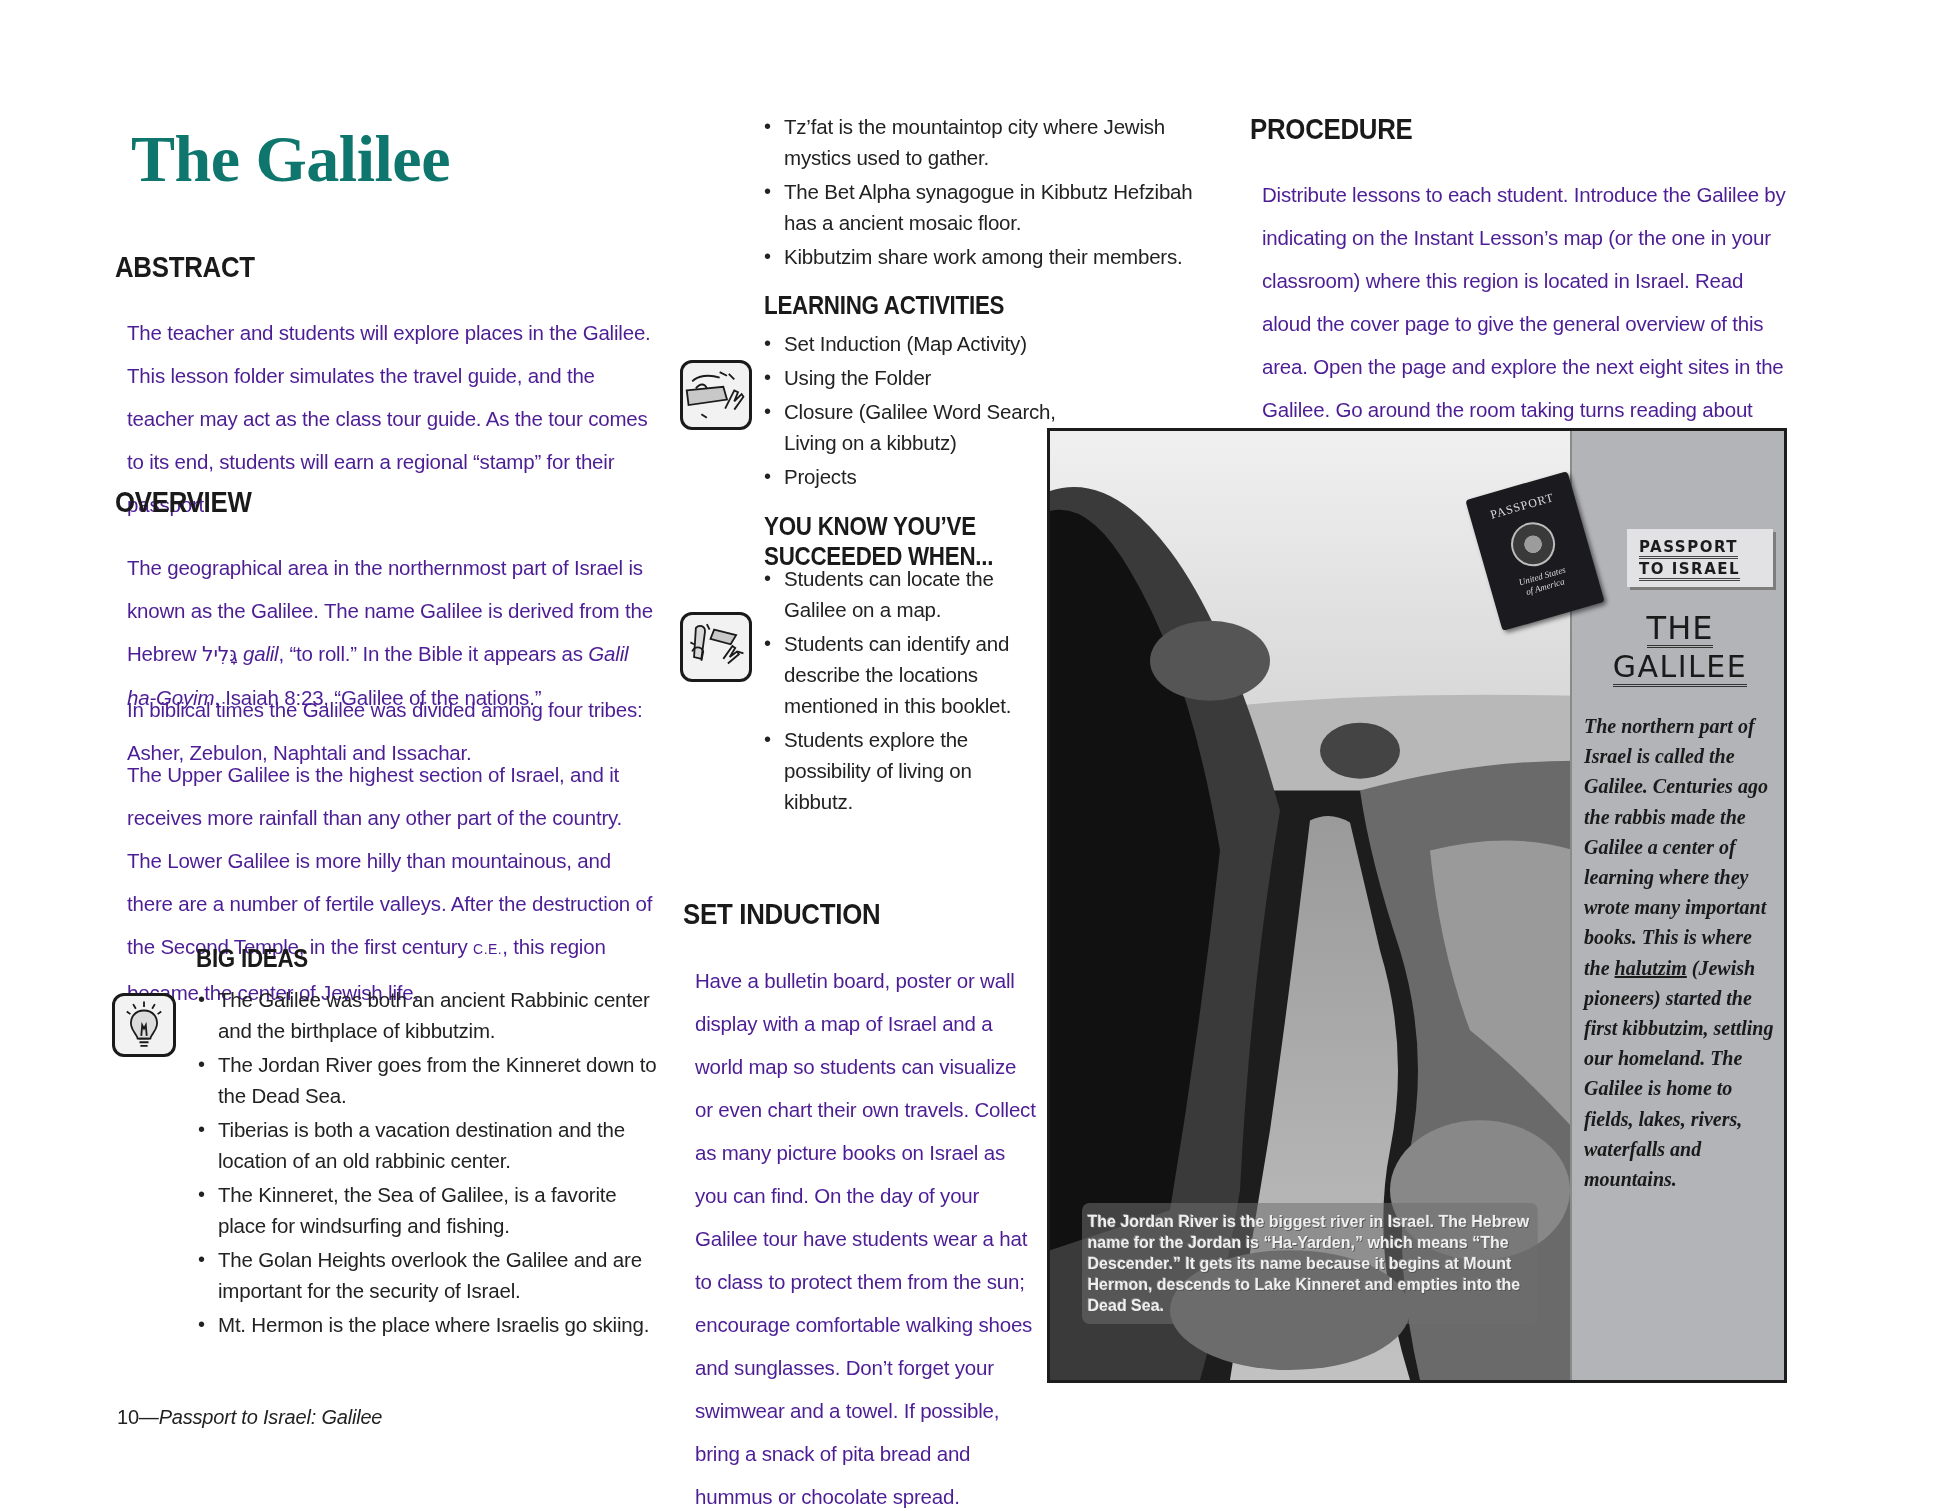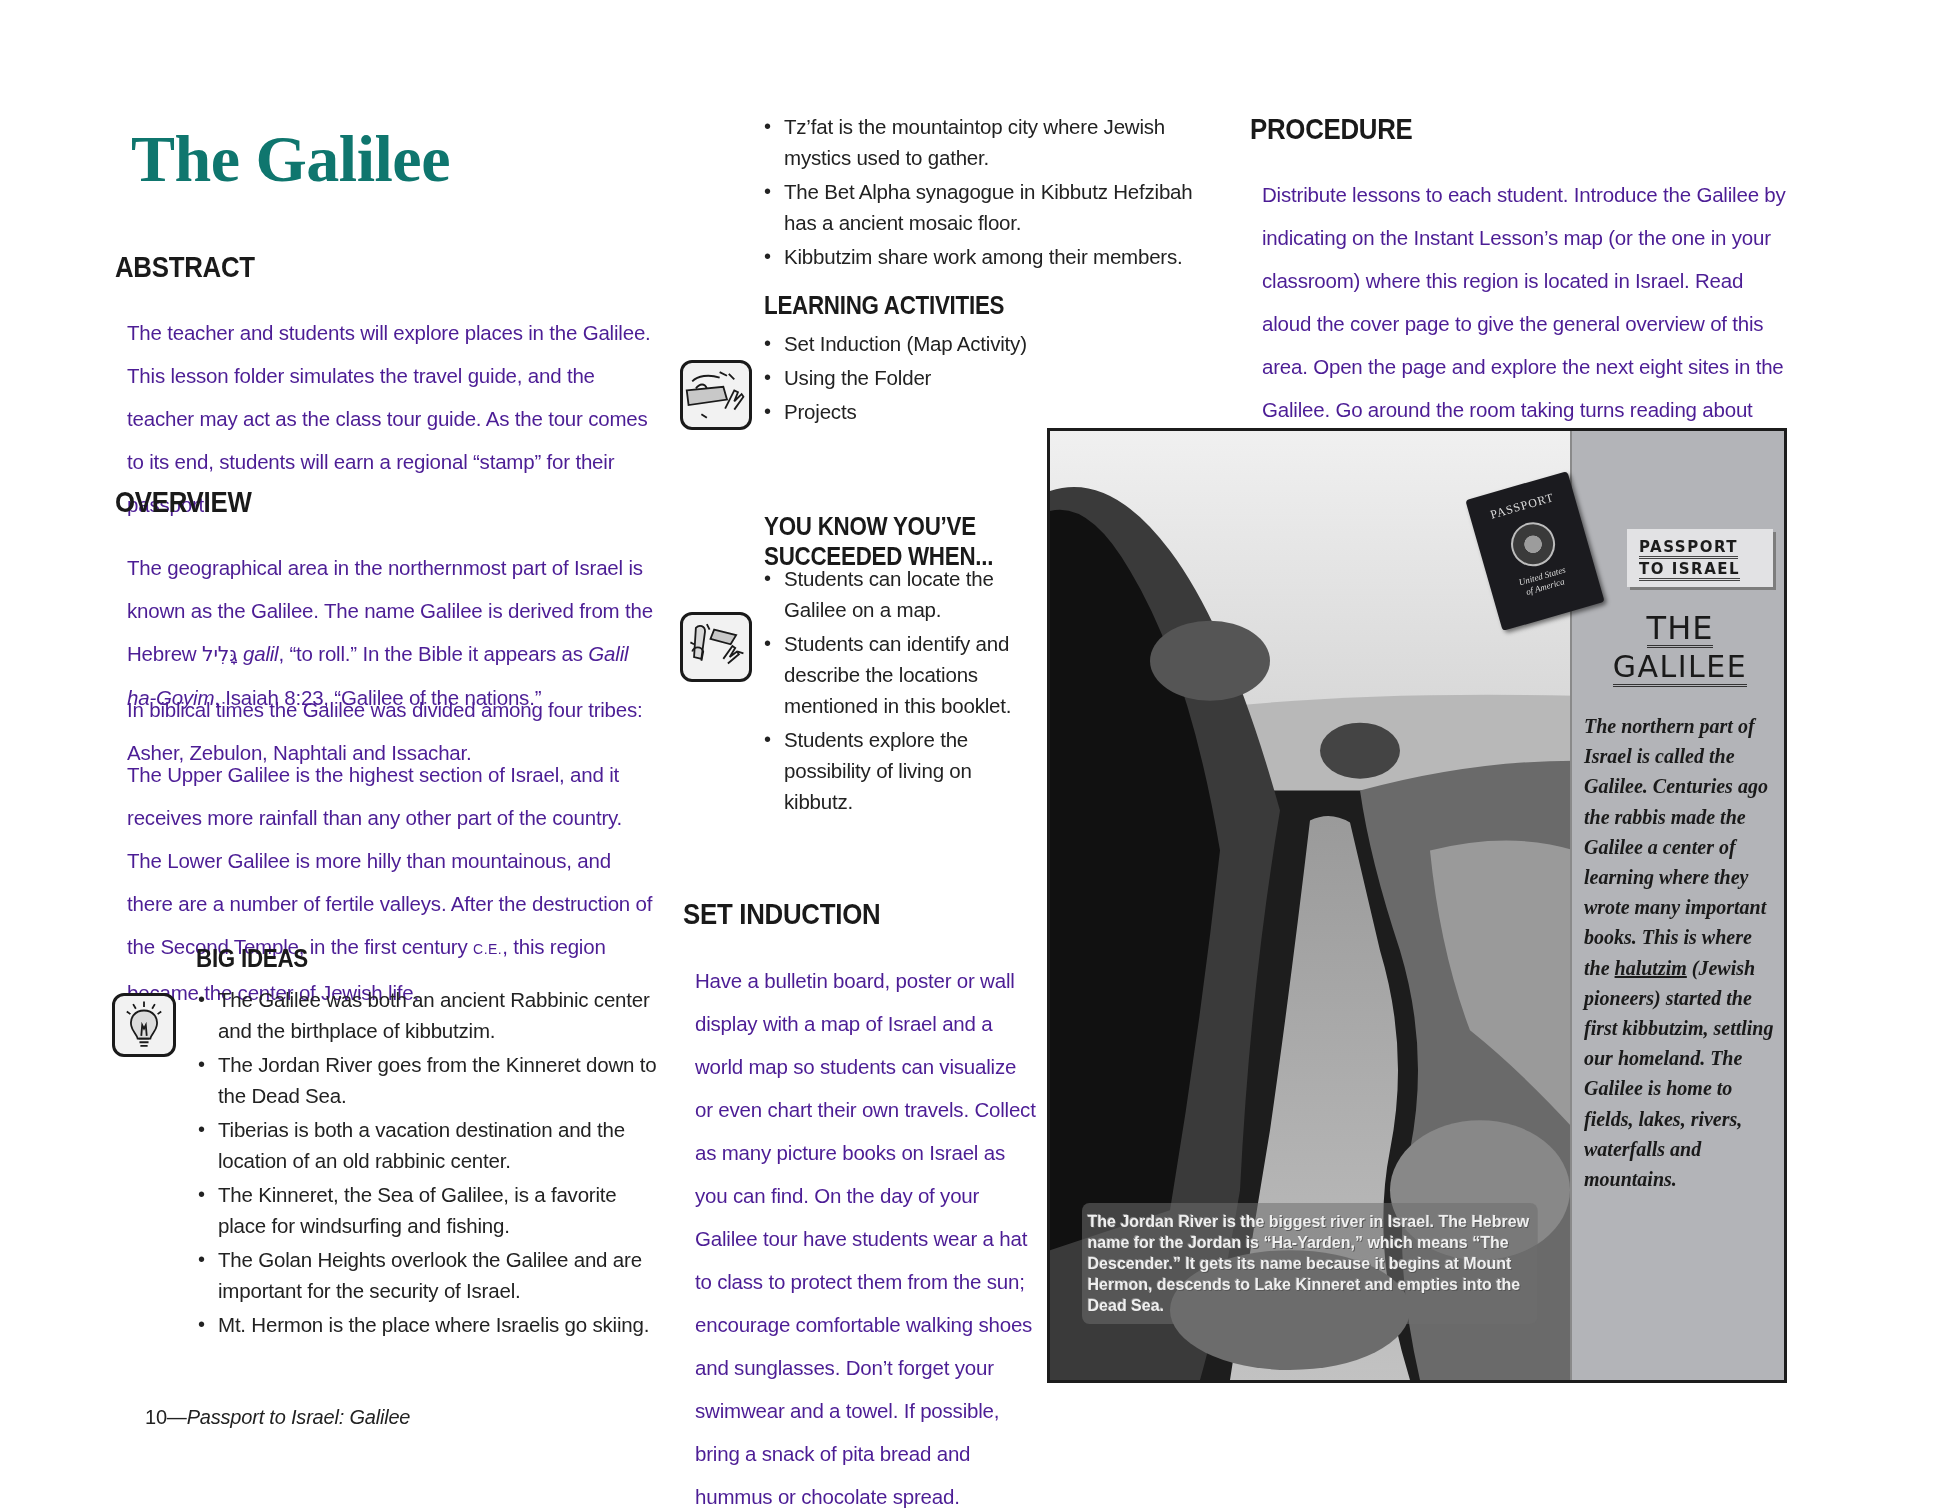--- a/index.html
+++ b/index.html
@@ -26,21 +26,21 @@
   .brand-box { position:absolute; left:55px; top:98px; width:146px; height:58px; background:#e2e2e4; box-shadow:3px 3px 0 #7d7d7d; }
   .brand-line { font-family:"DejaVu Sans", sans-serif; font-weight:bold; font-size:15px; letter-spacing:1.5px; color:#1c1c1c; position:absolute; left:12px; border-bottom:3px double #444; line-height:17px; }
   .galilee-logo { position:absolute; left:28px; top:180px; width:160px; text-align:center; font-family:"DejaVu Sans", sans-serif; color:#1a1a1a; }
   .logo-the { font-size:32px; letter-spacing:1px; line-height:34px; display:inline-block; border-bottom:3px double #333; }
   .logo-gal { font-size:30px; letter-spacing:1.5px; line-height:34px; display:inline-block; border-bottom:3px double #333; margin-top:2px; }
   .passport { position:absolute; left:432px; top:52px; width:106px; height:136px; background:#1b1b1f; transform:rotate(-16deg); border-radius:4px; box-shadow:2px 3px 4px rgba(0,0,0,.5); color:#dcdcdc; text-align:center; font-family:"Liberation Serif", "DejaVu Serif", serif; }
   .pp-title { font-size:12px; letter-spacing:1px; margin-top:14px; }
   .pp-seal { width:40px; height:40px; margin:10px auto 6px; border-radius:50%; border:2px solid #bdbdbd; background:radial-gradient(circle,#9c9c9c 0 30%, #3a3a3a 32% 100%); }
   .pp-country { font-size:9px; font-style:italic; line-height:11px; }
   .caption { position:absolute; left:32px; top:772px; width:478px; font-family:"Liberation Sans", "DejaVu Sans", sans-serif; font-weight:bold; font-size:17.2px; line-height:21px; color:#efefef; transform:scaleX(0.93); transform-origin:left top; text-shadow:1px 1px 0 #555, -1px -1px 0 #888; padding:8px 6px; background:rgba(110,110,110,0.55); border-radius:8px; margin:0; }
-  .footer { left:117px; top:1406px; font-size:20px; color:#222; letter-spacing:-0.2px;margin-left:28px; }
+  .footer { left:117px; top:1406px; font-size:20px; color:#222; letter-spacing:-0.2px; }
   .footer i { font-style:italic; }
 </style>
 </head>
 <body>
 
 <h1 class="abs title" style="left:115px; top:110px;">The Galilee</h1>
 
 <h2 class="abs h2" style="left:115px; top:250px;">ABSTRACT</h2>
 <p class="abs para" style="left:115px; top:299px; width:530px;">The teacher and students will explore places in the Galilee. This lesson folder simulates the travel guide, and the teacher may act as the class tour guide. As the tour comes to its end, students will earn a regional “stamp” for their passport.</p>
 
@@ -85,20 +85,21 @@
         <path d="M10 20c6-6 18-8 30-4"></path>
         <path d="M46 50l10-20 4 2-4 10 8-8 2 3-10 14"></path>
         <path d="M14 28c4-6 10-6 12 0"></path>
         <path d="M40 10l8 4M50 12l6 6M20 56l6 4"></path>
       </g>
     </svg>
 </div>
 <ul class="abs bl" style="left:762px; top:328px; width:420px;">
   <li>Set Induction (Map Activity)</li>
   <li>Using the Folder</li>
+  <li style="width:300px;">Closure (Galilee Word Search, Living on a kibbutz)</li>
   <li>Projects</li>
 </ul>
 
 <h3 class="abs h3" style="left:764px; top:512px;"><span>YOU KNOW YOU’VE</span><br><span>SUCCEEDED WHEN...</span></h3>
 <div class="icon-box" style="left:680px; top:612px; width:72px; height:70px;">
   <svg viewBox="0 0 72 70">
       <g fill="none" stroke="#1a1a1a" stroke-width="2">
         <path d="M14 14c4-4 10-2 10 4l-4 30-8-2z" fill="#d8d8d8"></path>
         <path d="M10 40c2-6 10-6 12 0l-2 10"></path>
         <path d="M34 16l24 6-6 10-22-6z" fill="#c8c8c8"></path>

